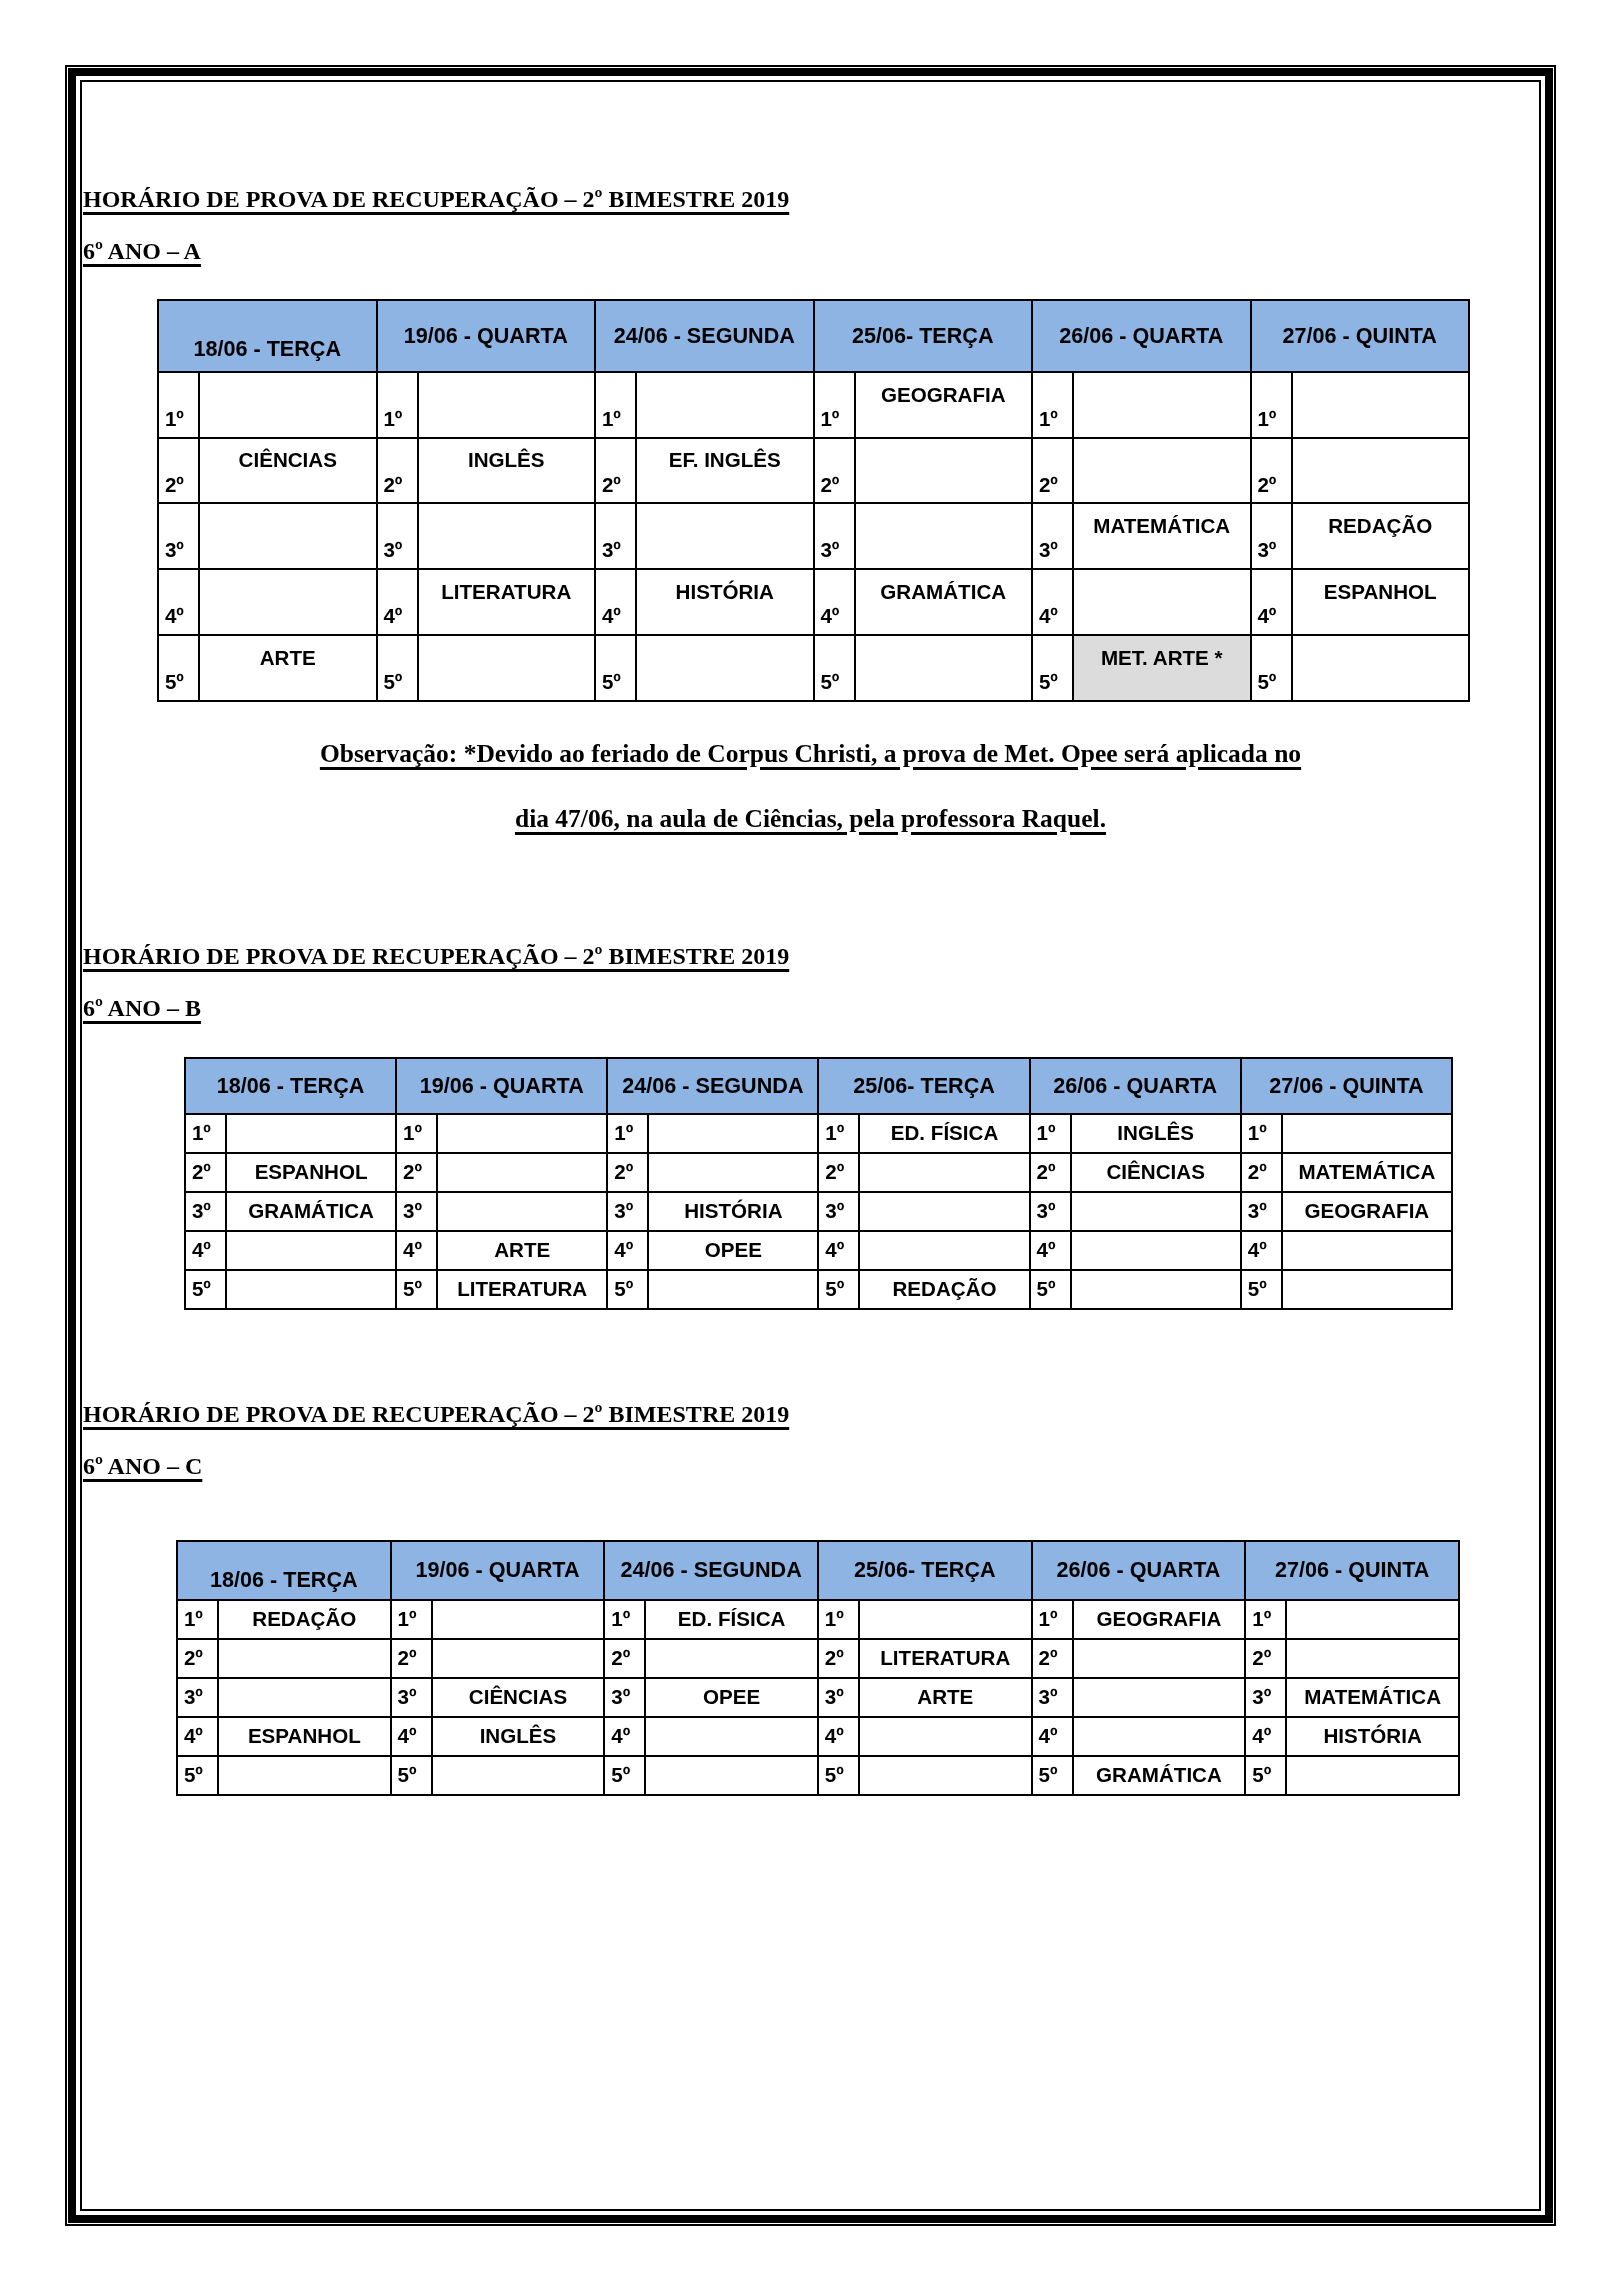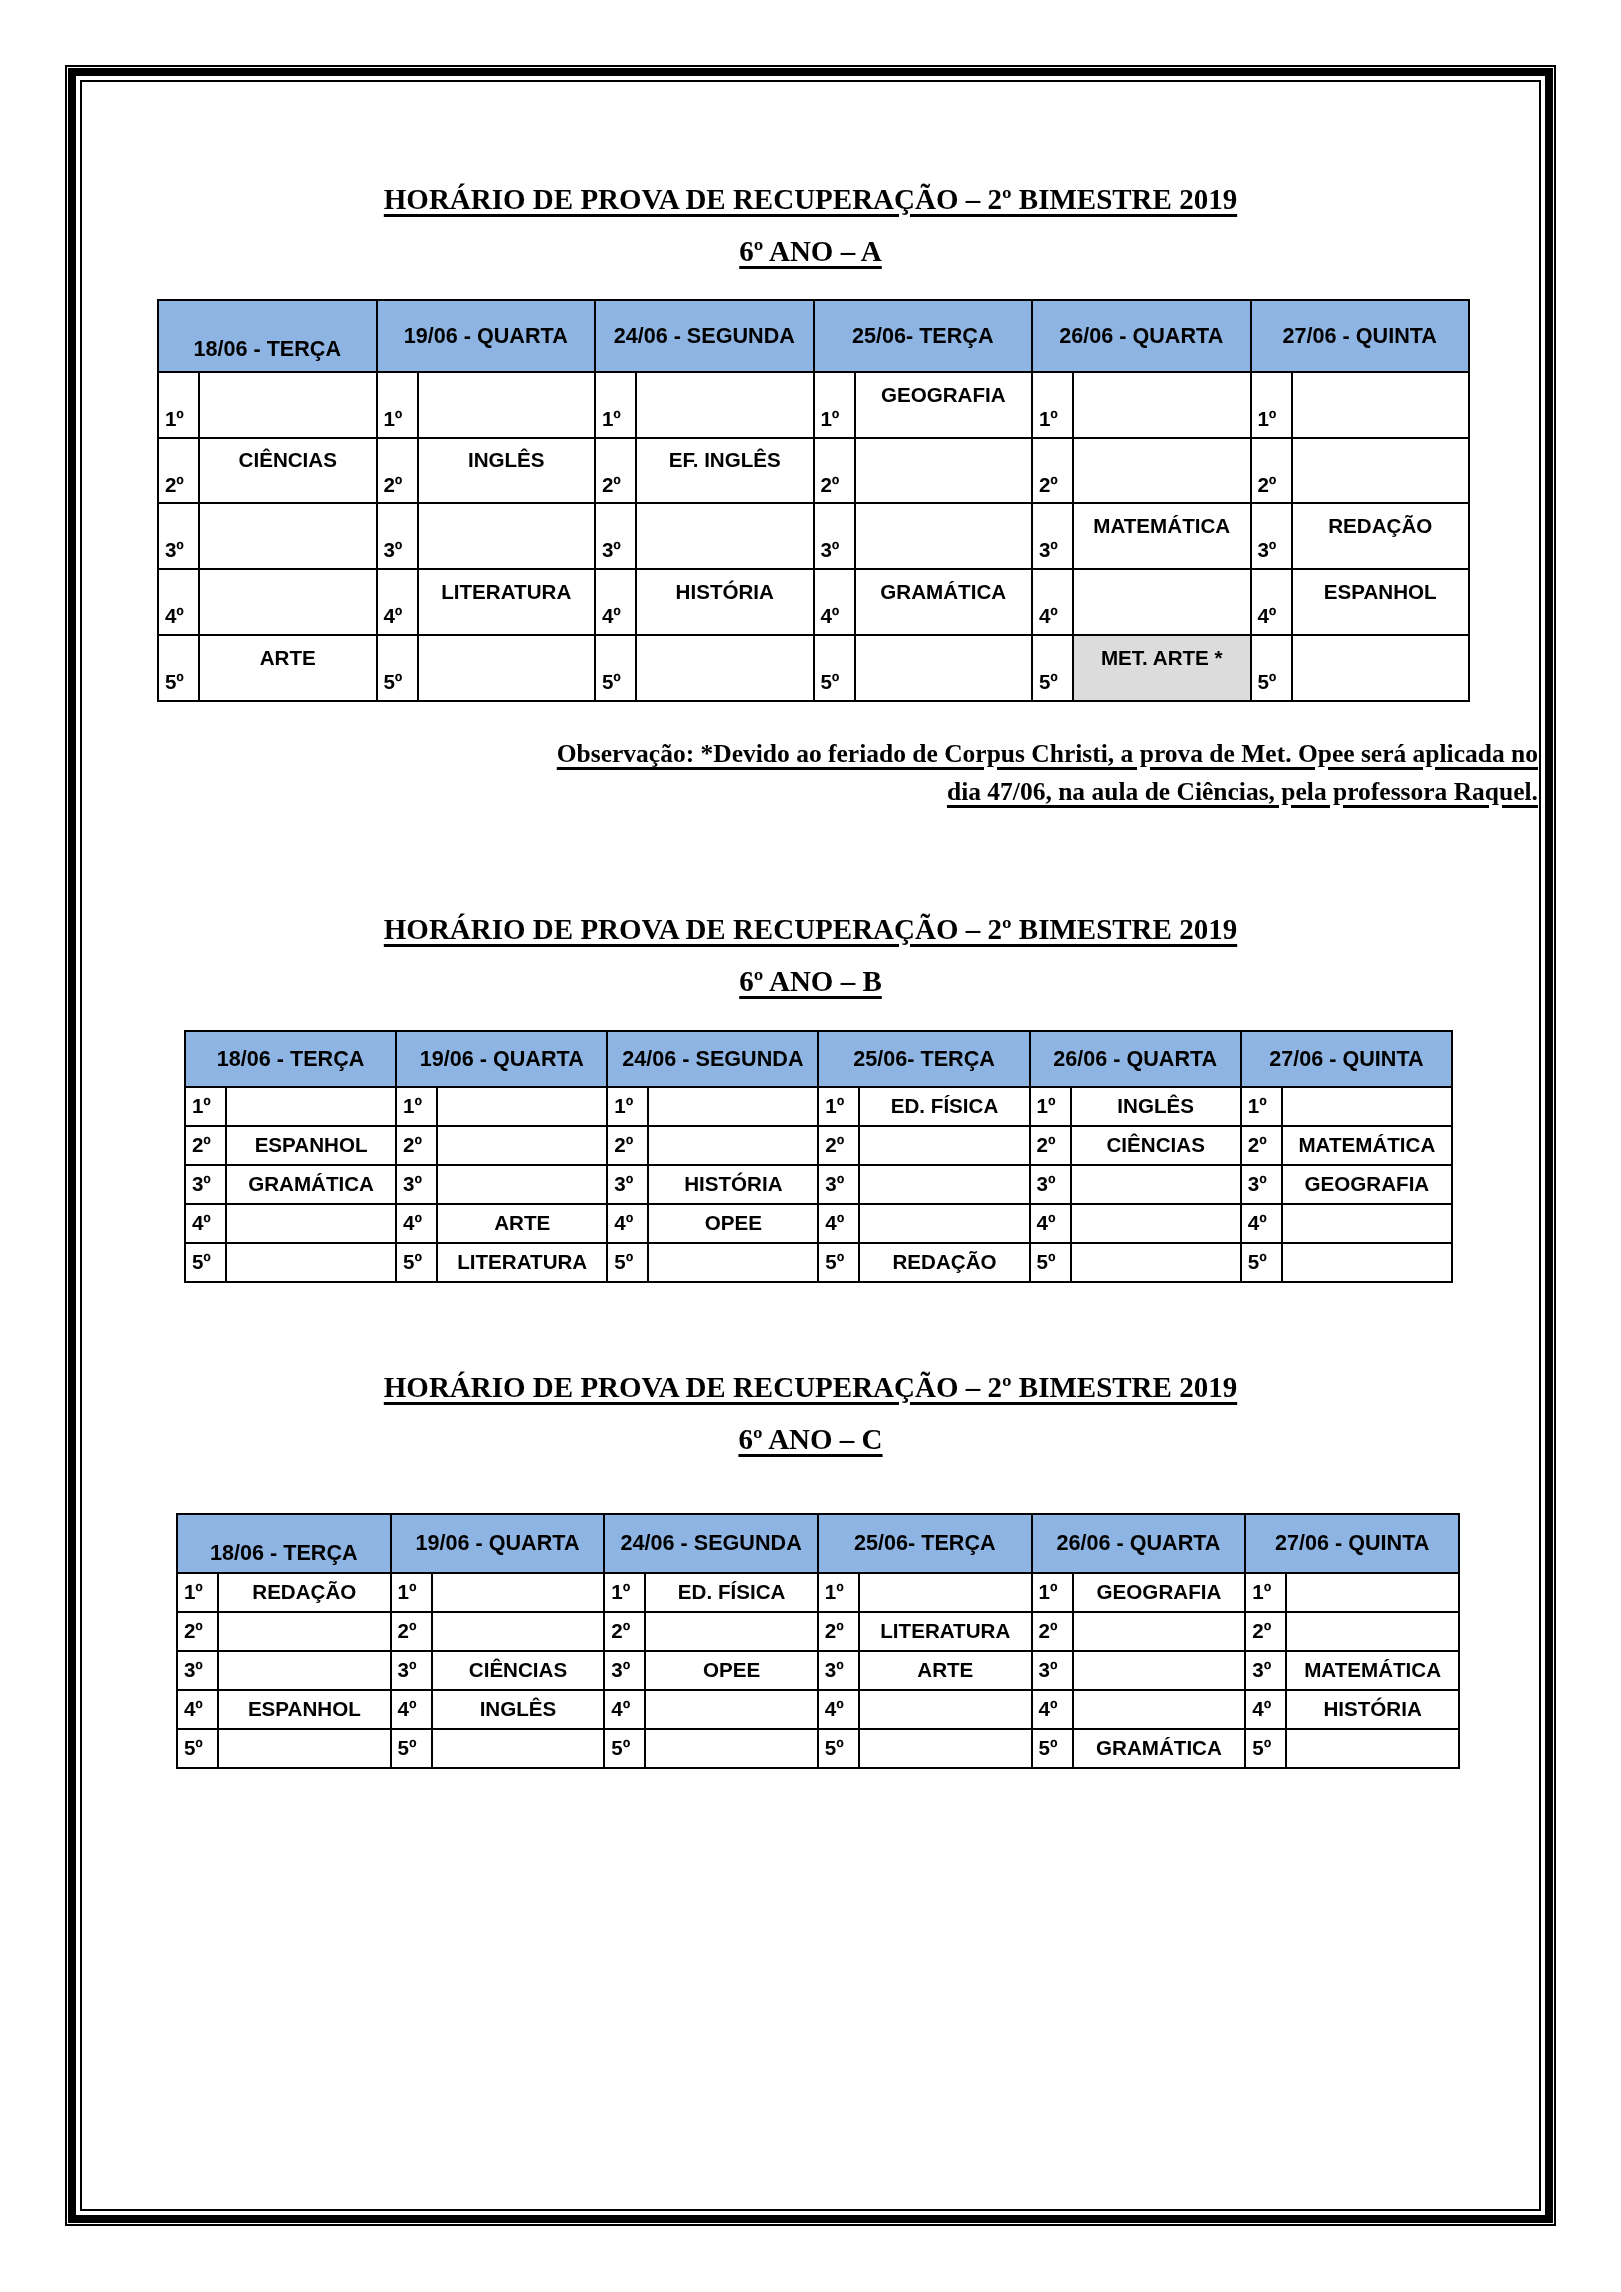--- a/index.html
+++ b/index.html
@@ -16,32 +16,32 @@
     content:""; position:absolute; inset:1px; border:8.8px solid #000;
   }
   .frame::after {
     content:""; position:absolute; inset:12.7px; border:2px solid #000;
   }
   
   .content { position:absolute; left:83px; top:83px; width:1455px; }
   section { display:block; }
 
   .title, .subtitle {
-    font-family:"Liberation Serif", serif; font-weight:bold; font-size:29px;
-    line-height:33px; text-align:center; letter-spacing:0;
+    font-family:"Liberation Serif", serif; font-weight:bold; font-size:24px;
+    line-height:33px; text-align:left; letter-spacing:0;
   }
   .title span, .subtitle span, .obs-line span {
     text-decoration:underline; text-decoration-thickness:2.9px; text-underline-offset:4.9px;
   }
   .subtitle { margin-top:19px; }
 
   .obs { margin-top:33px; text-align:center; }
   .obs-line {
     font-family:"Liberation Serif", serif; font-weight:bold; font-size:25.5px;
-    line-height:38px; text-align:right;
+    line-height:38px; text-align:center;margin-top:27px;
   }
 
   
   .table-wrap { }
   table.schedule {
     border-collapse:collapse; table-layout:fixed; width:100%;
     border:2.9px solid #000;
   }
   table.schedule th, table.schedule td { border:2px solid #000; overflow:hidden; }
   table.schedule thead th {

